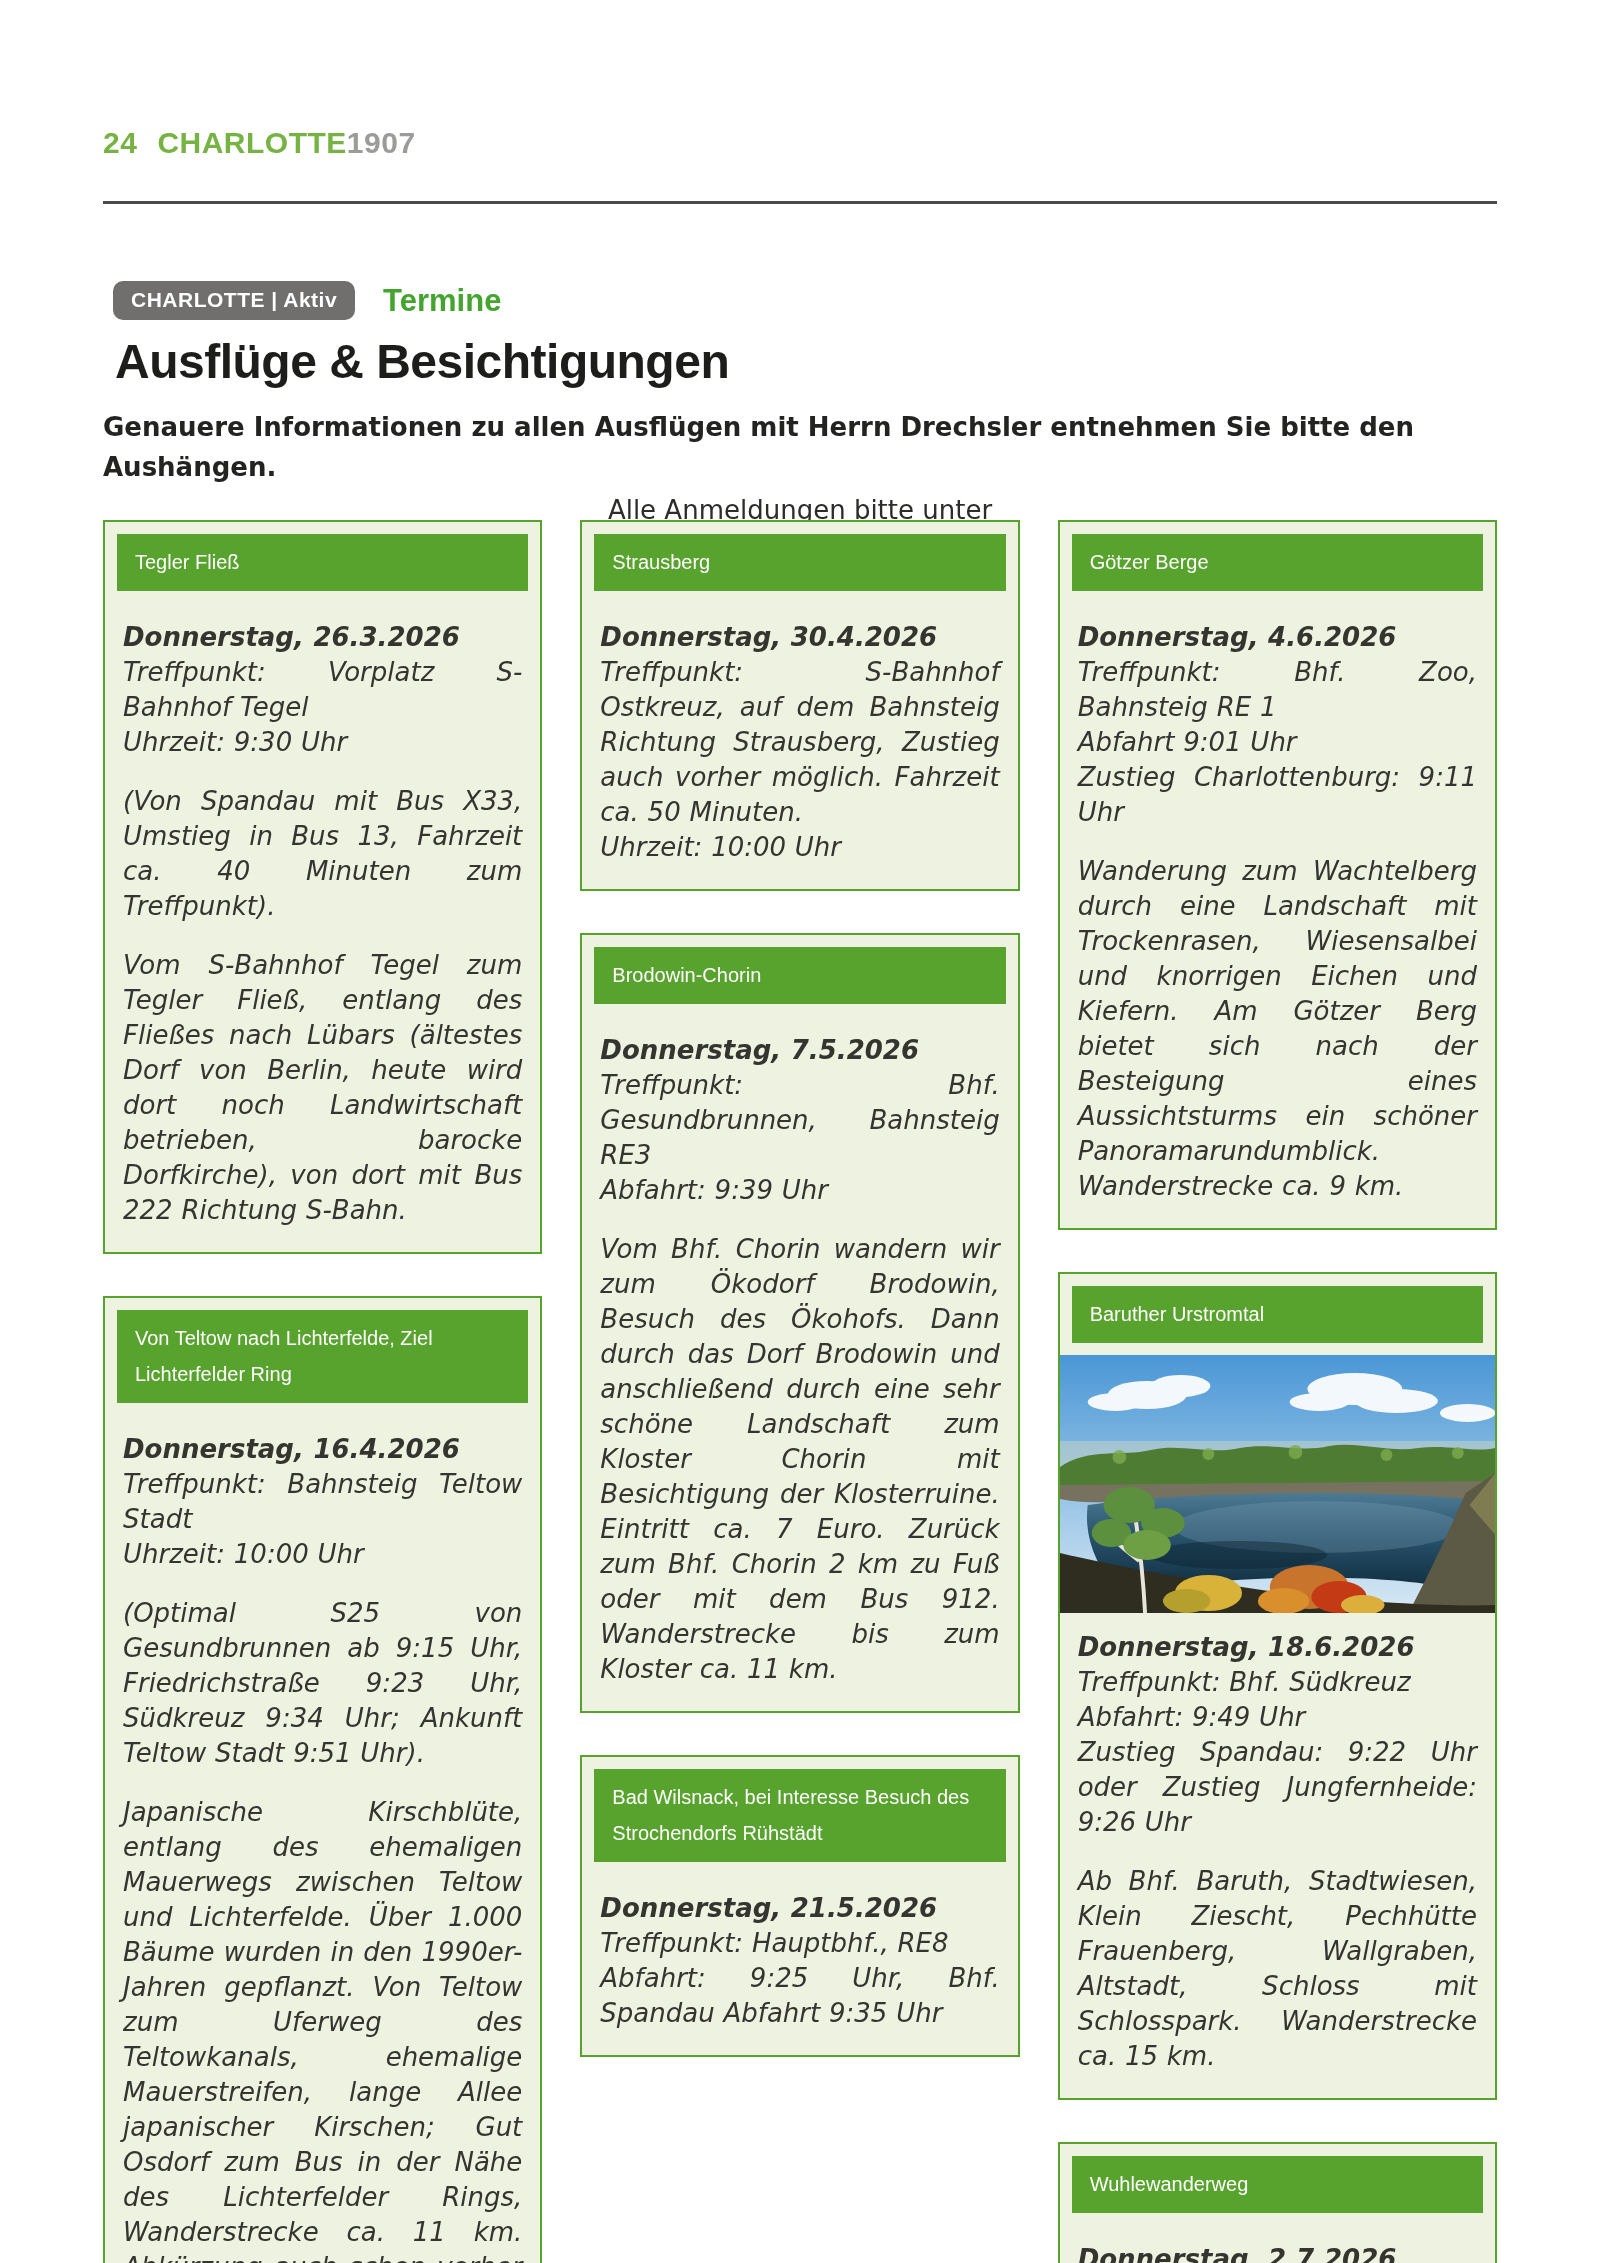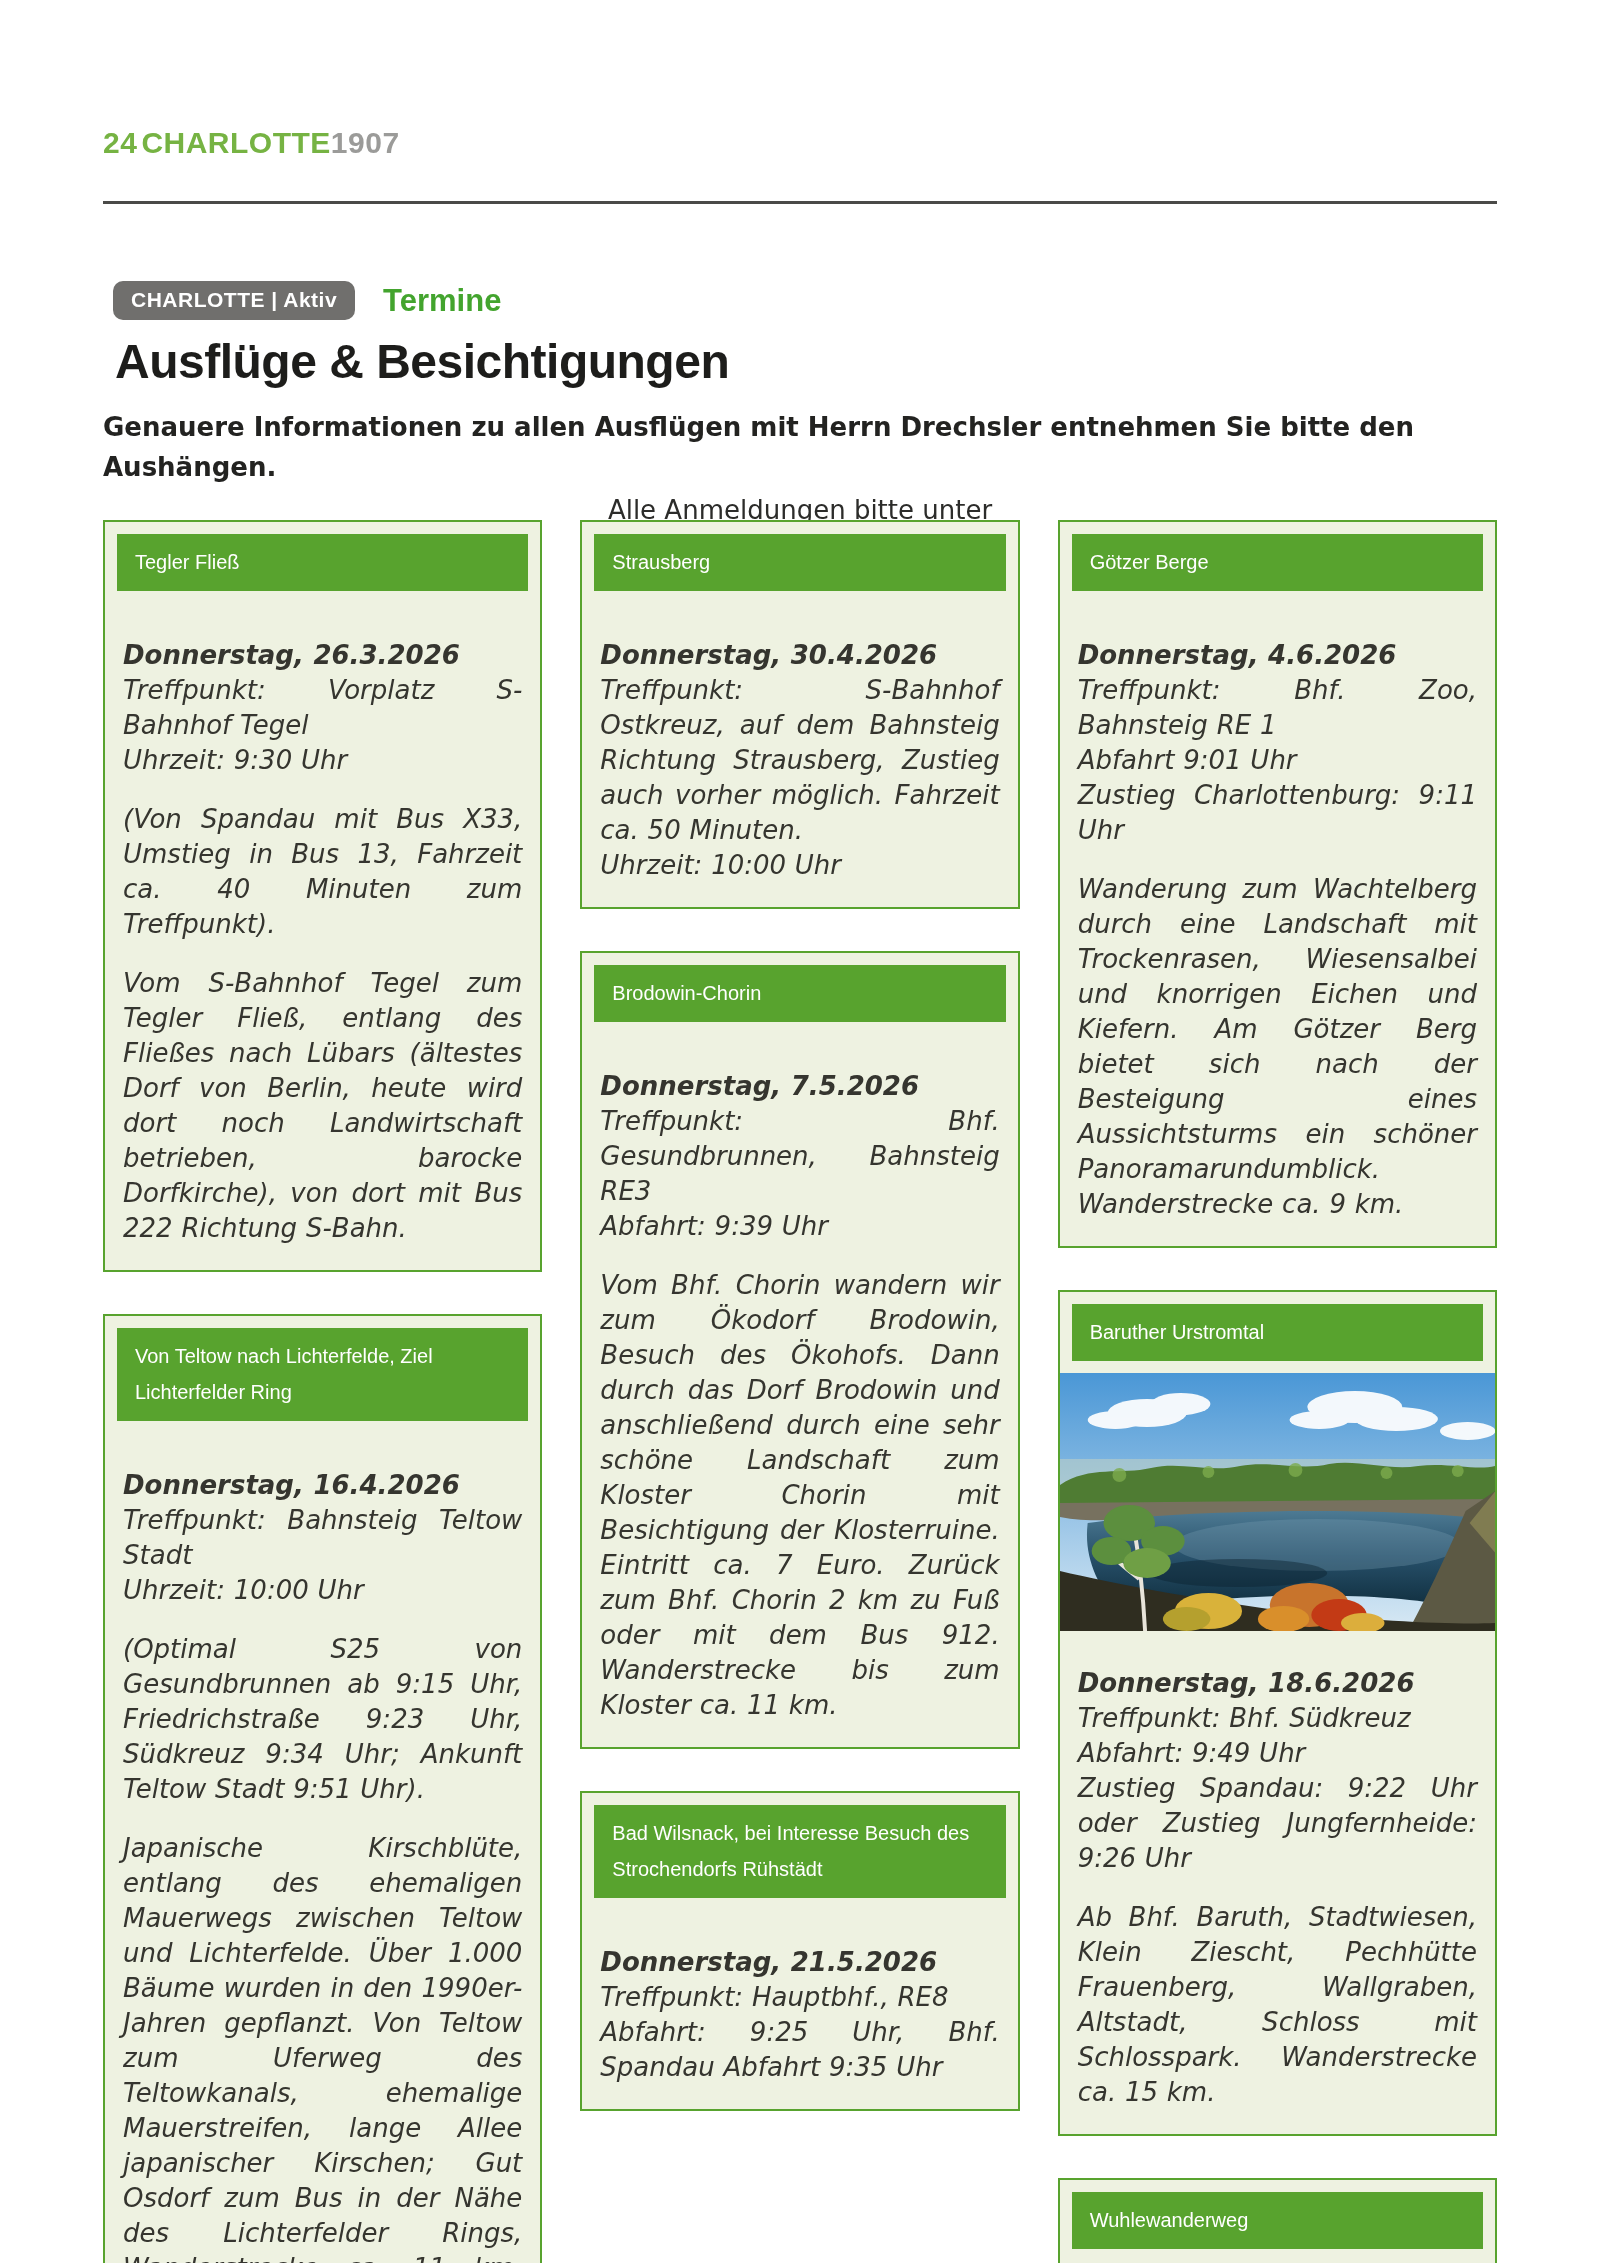--- a/index.html
+++ b/index.html
@@ -17,21 +17,21 @@
   body{
     width:1600px;height:2263px;position:relative;background:#ffffff;
     font-family:"DejaVu Sans",sans-serif;color:var(--text-dark);
     overflow:hidden;
   }
   .header-row{
     position:absolute;left:103px;top:126px;
     font-family:"Liberation Sans",sans-serif;font-size:30px;font-weight:bold;
     letter-spacing:.5px;white-space:nowrap;
   }
-  .page-num{color:var(--green-bright);margin-right:4px;}
+  .page-num{color:var(--green-bright);margin-right:20px;}
   .brand{color:var(--green-bright);}
   .brand-year{color:var(--brand-year-gray);}
   .header-rule{
     position:absolute;left:103px;right:103px;top:201px;
     border-top:3px solid var(--rule-gray);height:0;
   }
   .section-row{
     position:absolute;left:103px;top:281px;
     display:flex;align-items:center;gap:28px;
     font-family:"Liberation Sans",sans-serif;
@@ -79,21 +79,21 @@
   }
   .card-photo{height:258px;overflow:hidden;}
   .card-photo svg{display:block;width:100%;height:100%;}
   .card-body{
     padding:17px 18px 24px;
     font-style:italic;font-size:26px;line-height:35px;color:var(--text-dark);
   }
   .blk{margin:0;text-align:justify;hyphens:auto;-webkit-hyphens:auto;word-spacing:.02em;}
   .blk-date{font-weight:bold;text-align:left;}
   .blk-para{margin-top:24px;}
-  .blk:first-child{margin-top:18px;}
+  .blk:first-child{margin-top:0;}
 </style>
 </head>
 <body>
 
 <header class="header-row">
   <span class="page-num">24</span><span class="brand">CHARLOTTE</span><span class="brand-year">1907</span>
 </header>
 <div class="header-rule"></div>
 
 <div class="section-row">

